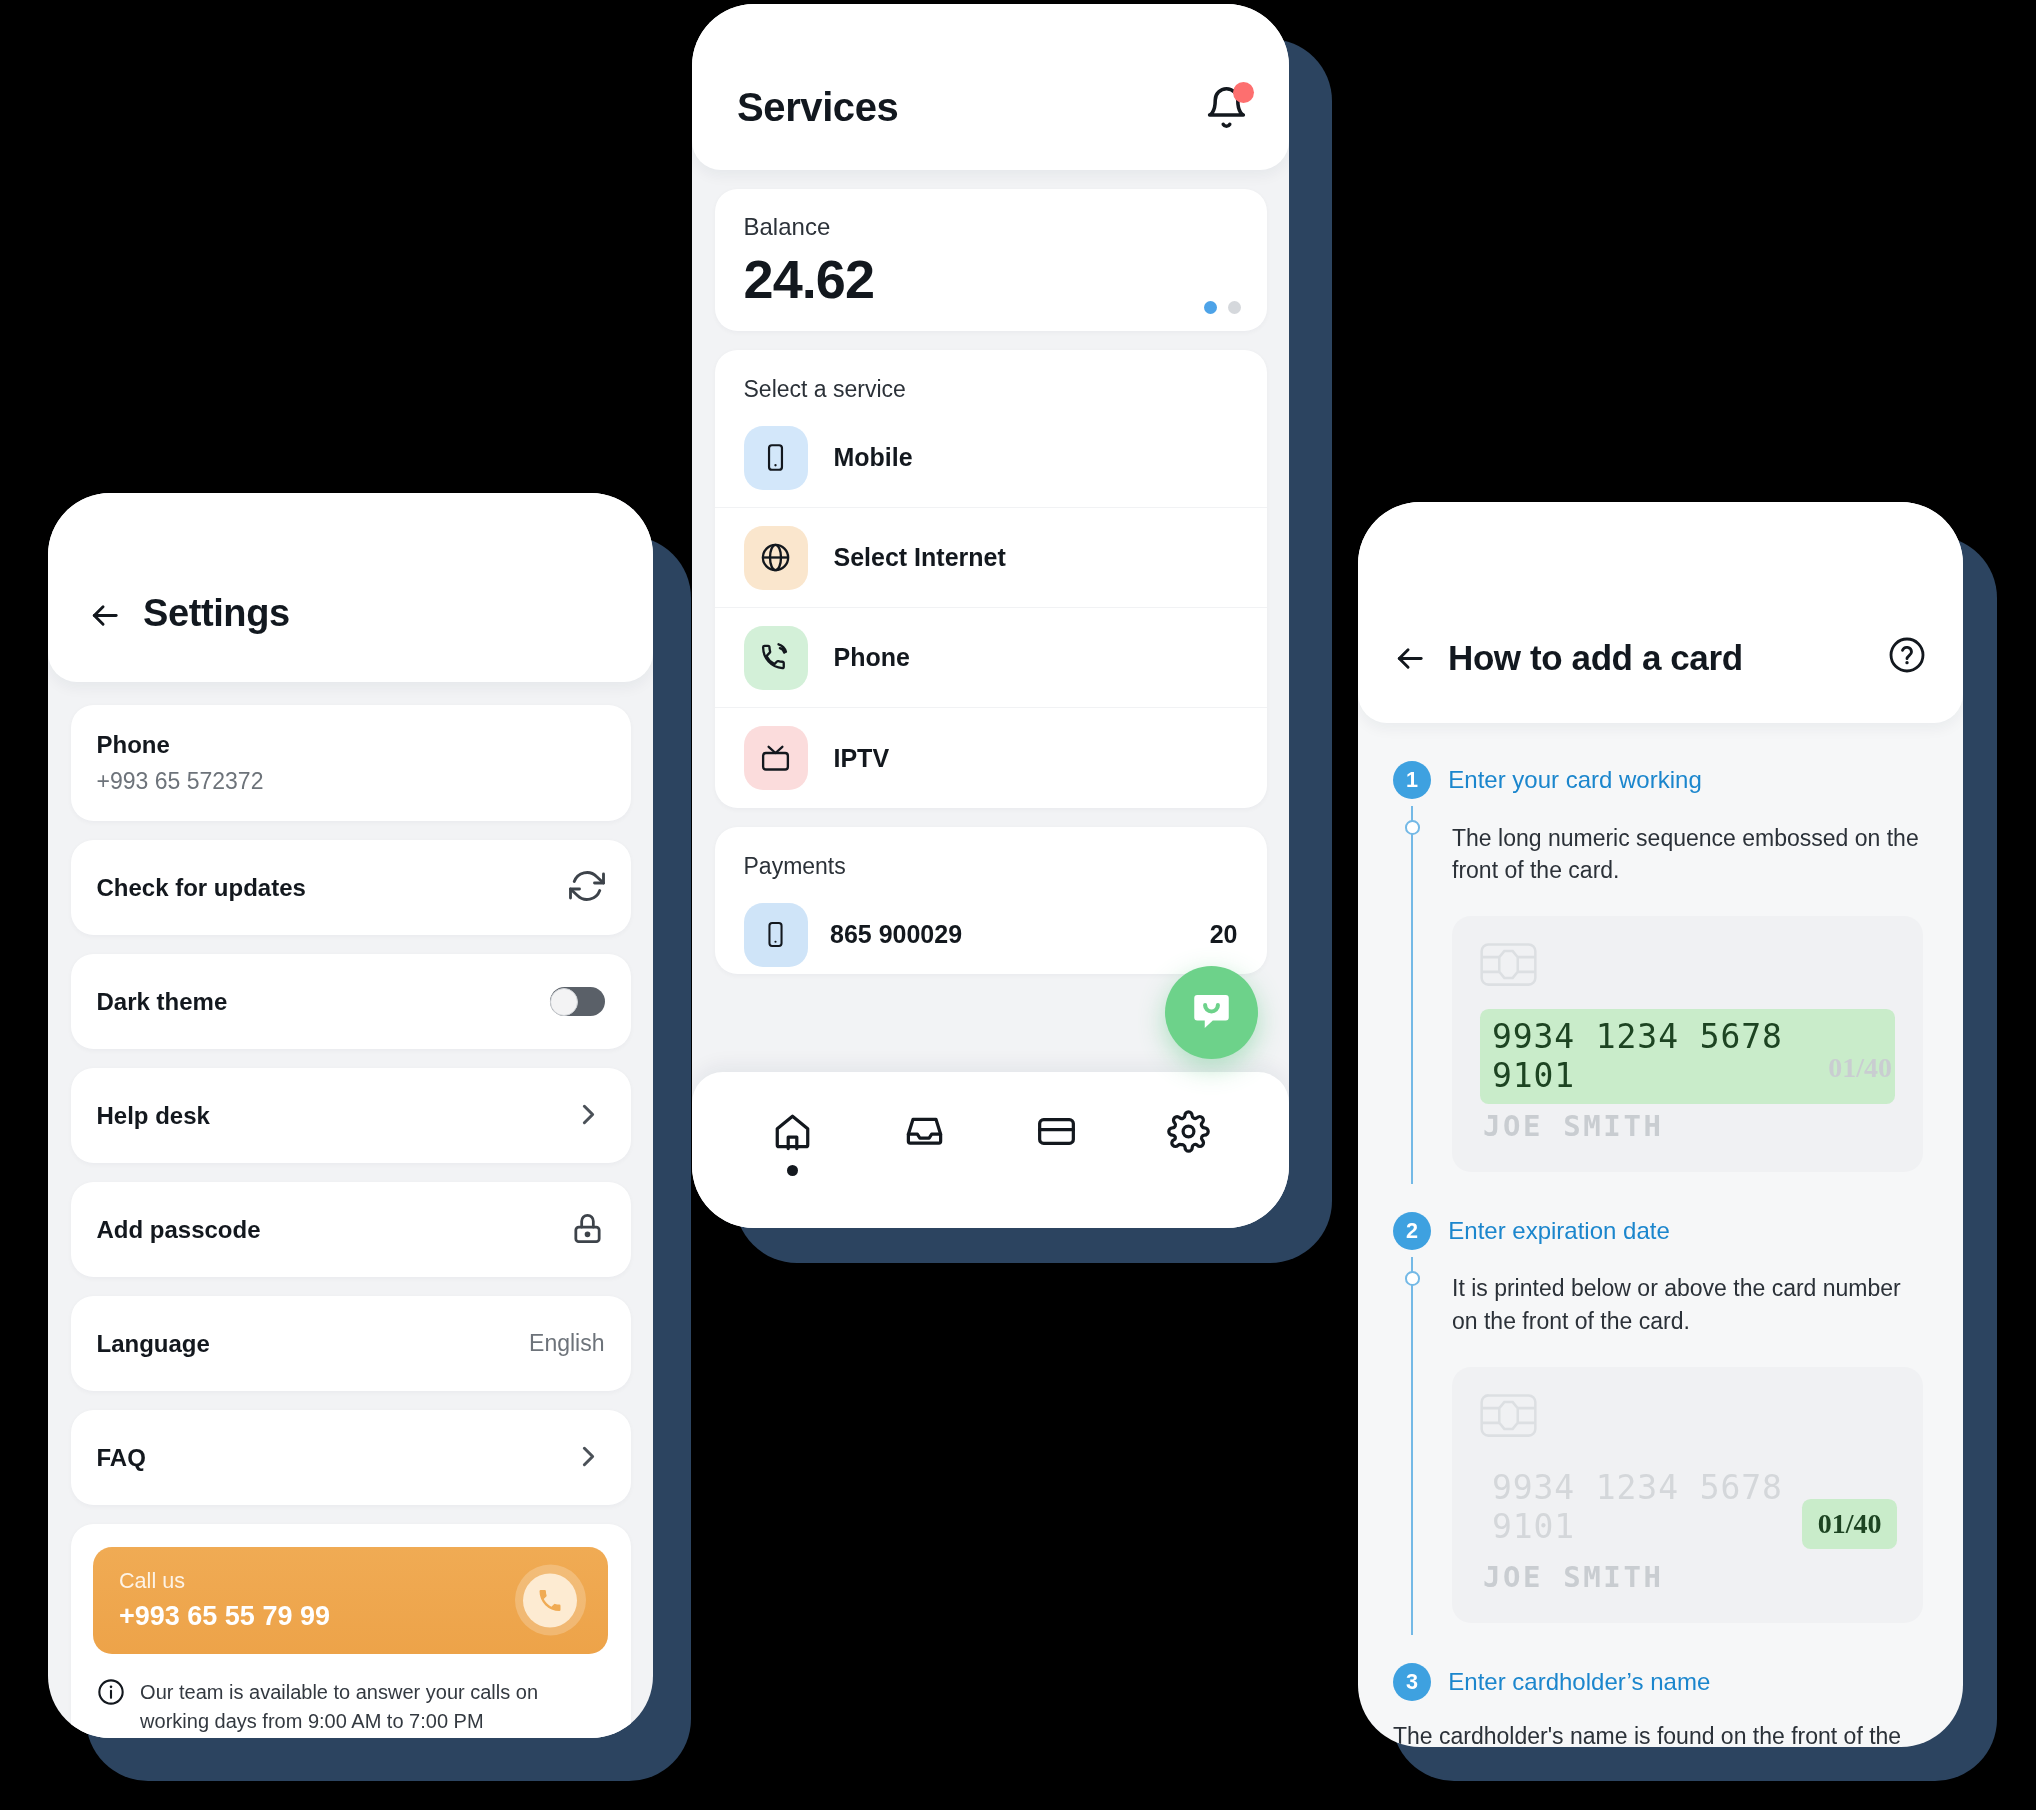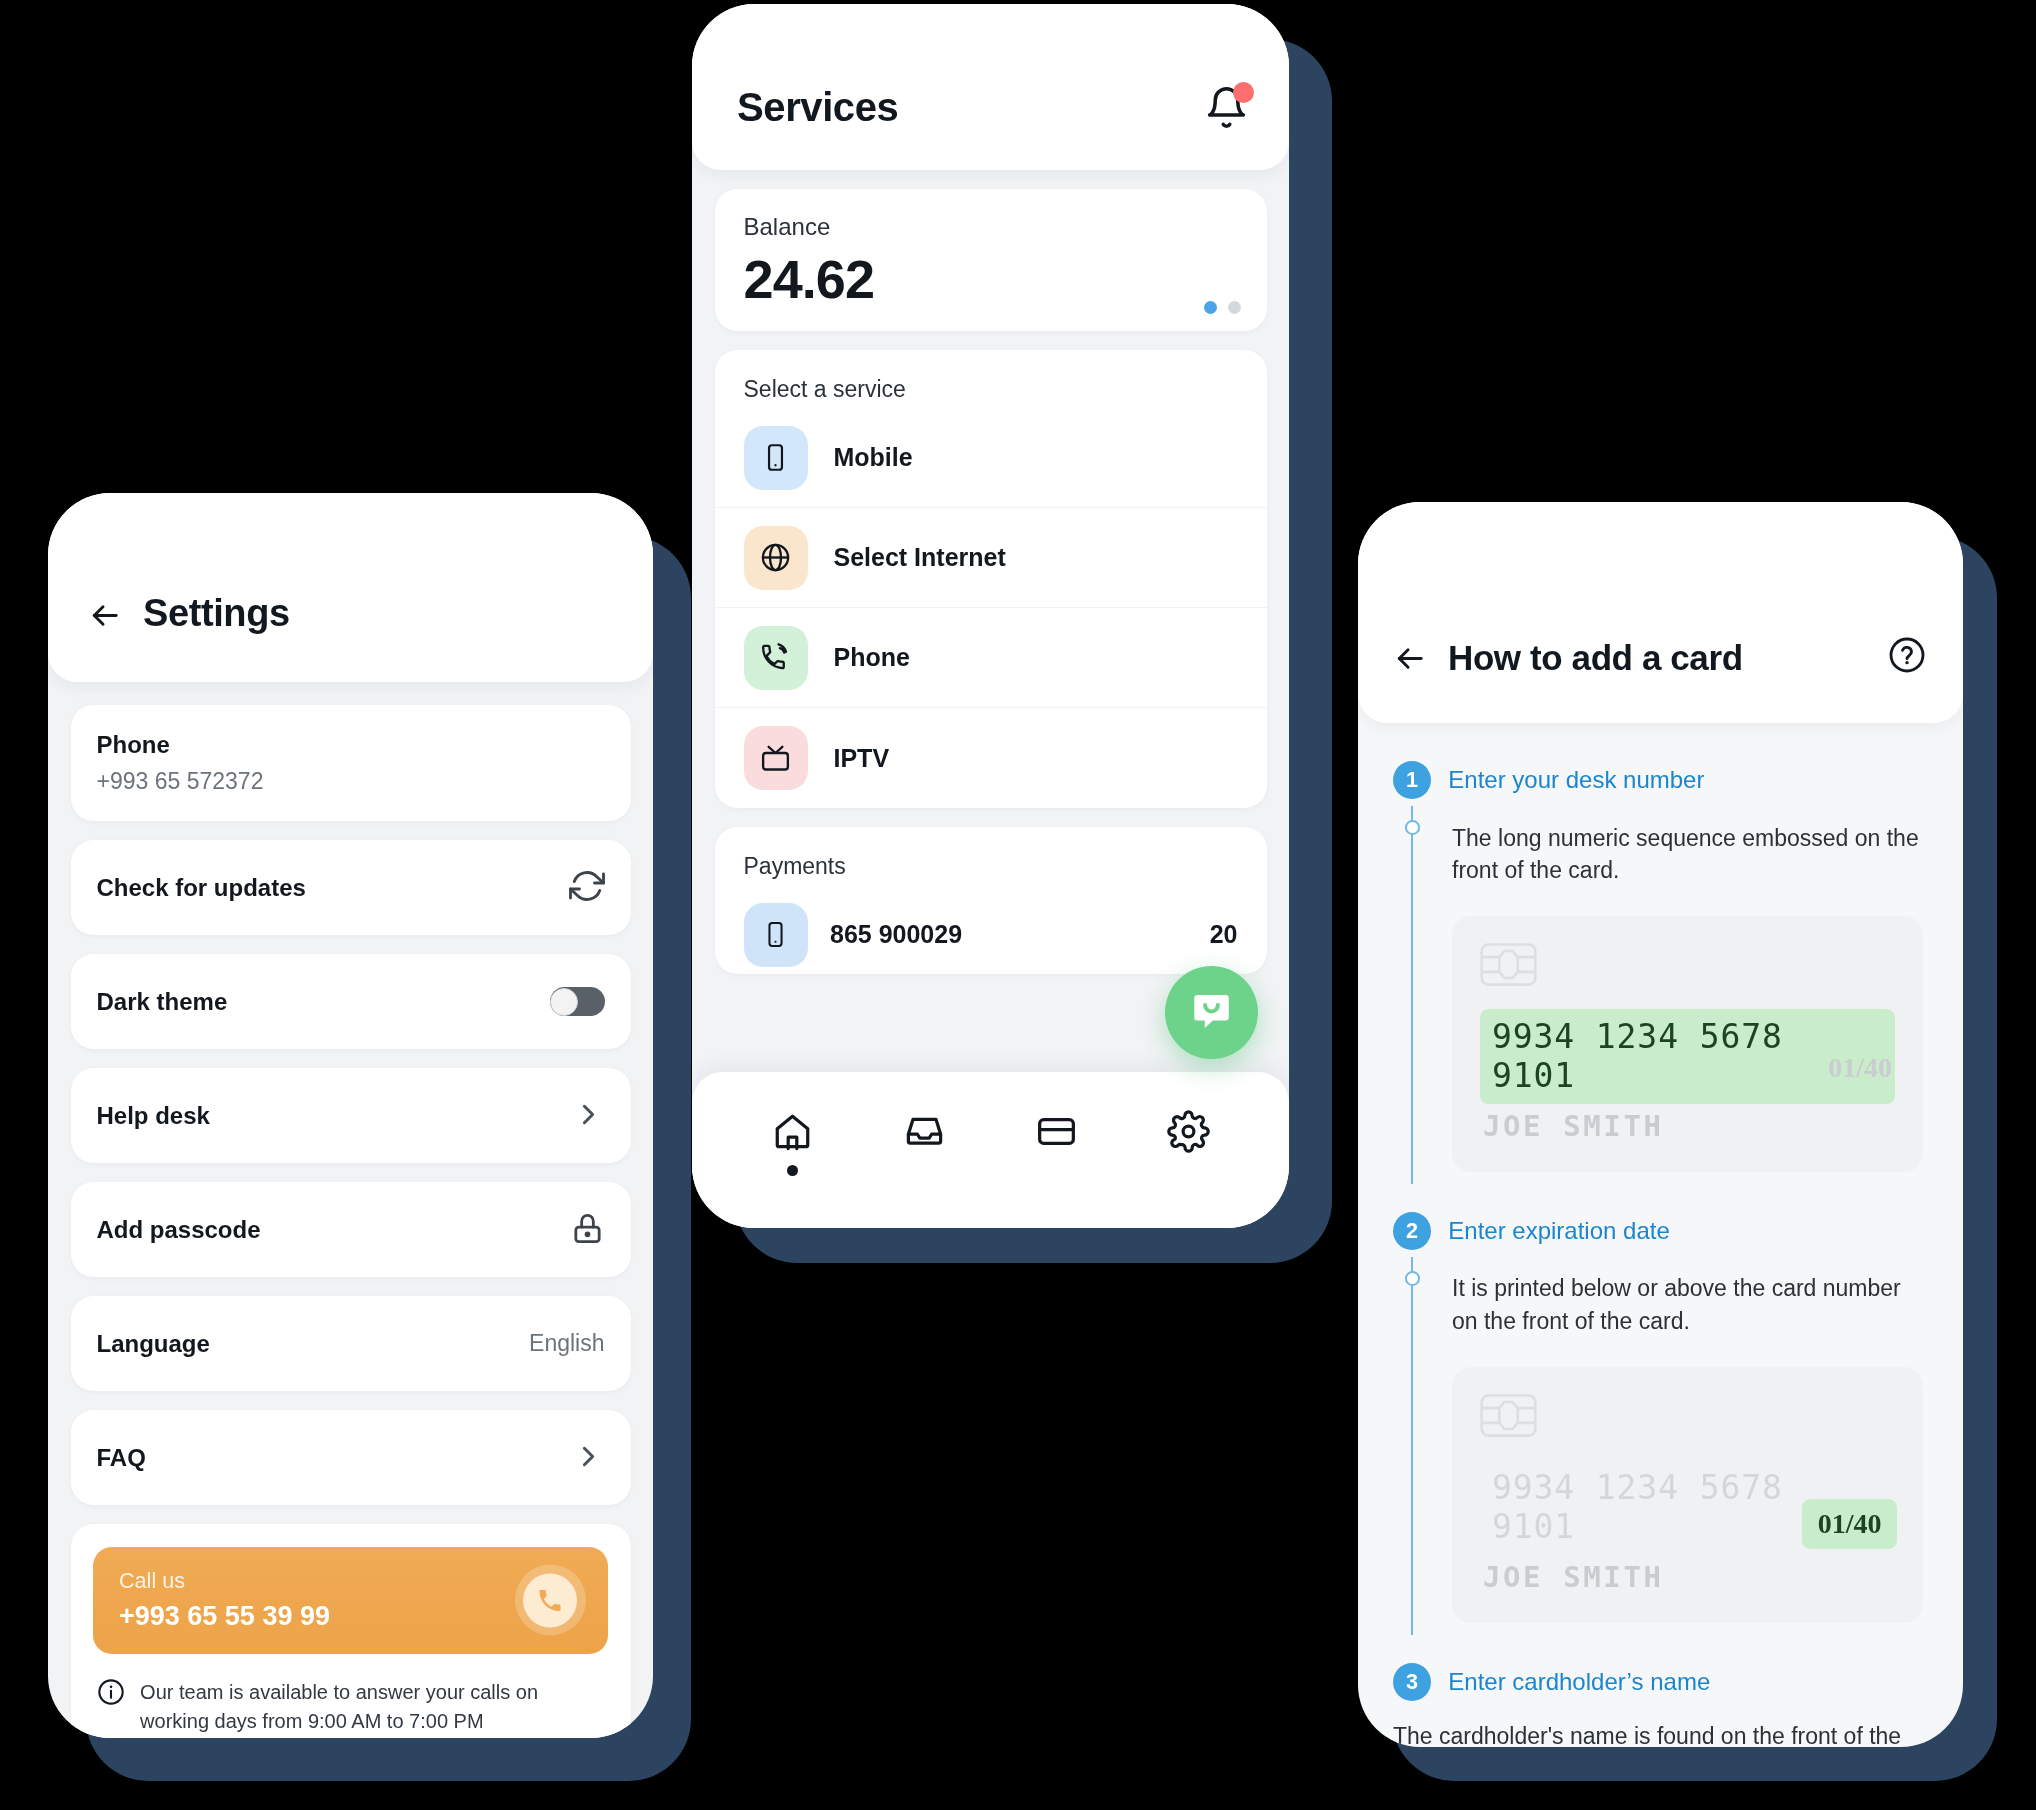--- a/index.html
+++ b/index.html
@@ -308,21 +308,21 @@
           <svg width="33" height="33" viewBox="0 0 24 24" fill="none" stroke="#4b5158" stroke-width="2.2" stroke-linecap="round" stroke-linejoin="round">
               <polyline points="9 18 15 12 9 6"></polyline>
             </svg>
         </span>
       </div>
 
       <div class="callus-wrap">
         <div class="callus">
           <div>
             <div class="t1">Call us</div>
-            <div class="t2">+993 65 55 39 99</div>
+            <div class="t2">+993 65 55 79 99</div>
           </div>
           <span class="circle">
             <span class="inner">
               <svg width="28" height="28" viewBox="0 0 24 24" fill="#f0ab54">
                 <path d="M6.62 10.79a15.05 15.05 0 006.59 6.59l2.2-2.2a1 1 0 011.02-.24c1.12.37 2.33.57 3.57.57a1 1 0 011 1V20a1 1 0 01-1 1A17 17 0 013 4a1 1 0 011-1h3.5a1 1 0 011 1c0 1.25.2 2.45.57 3.57a1 1 0 01-.25 1.02l-2.2 2.2z"></path>
               </svg>
             </span>
           </span>
         </div>
 
@@ -485,21 +485,21 @@
       </span>
     </div>
 
     <div class="steps">
 
       <div class="step">
         <div class="rail"></div>
         <div class="rail-node"></div>
         <div class="step-head">
           <span class="badge">1</span>
-          <span class="step-title">Enter your desk number</span>
+          <span class="step-title">Enter your card working</span>
         </div>
         <div class="step-body">The long numeric sequence embossed on the front of the card.</div>
 
         <div class="cardimg">
           <span class="chip">
             <svg width="57" height="45" viewBox="0 0 34 26" fill="none" stroke="#dcdfe2" stroke-width="1.5">
               <rect x="1" y="1" width="32" height="24" rx="4"></rect>
               <path d="M1 8.6h10.5M22.5 8.6H33M1 17.4h10.5M22.5 17.4H33"></path>
               <path d="M11.5 8.6l3-3.6h5l3 3.6v8.8l-3 3.6h-5l-3-3.6z"></path>
             </svg>

